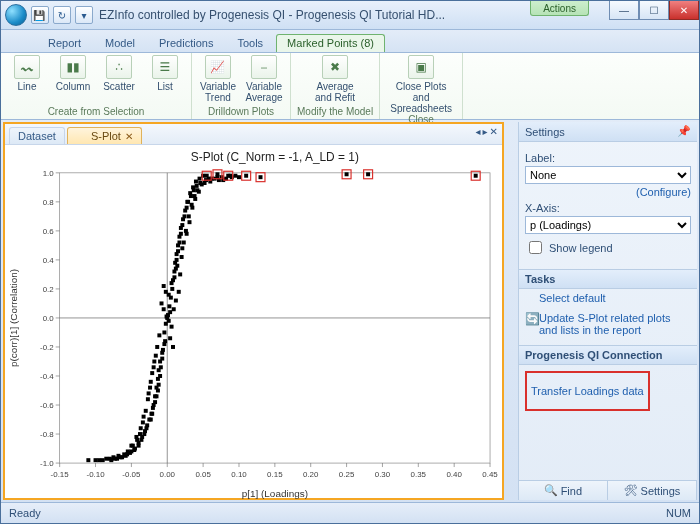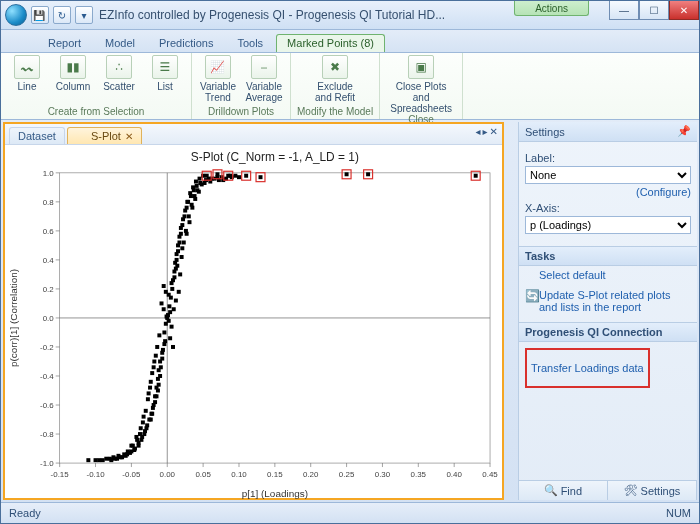--- a/index.html
+++ b/index.html
@@ -13,21 +13,21 @@
   .qat{display:flex;gap:4px;margin-right:6px;}
   .qat div{width:16px;height:16px;border:1px solid #8aa9cc;border-radius:2px;background:linear-gradient(#fff,#dbe8f7);
     display:flex;align-items:center;justify-content:center;font-size:10px;color:#2a5a8f;}
   .title-text{flex:1;color:#36506f;font-size:12px;white-space:nowrap;overflow:hidden;}
   .winbtns{display:flex;align-self:flex-start;}
   .winbtn{width:28px;height:18px;border:1px solid #6f8db3;border-top:none;background:linear-gradient(#f6fafe,#d7e5f5);
     display:flex;align-items:center;justify-content:center;font-size:10px;color:#34506f;}
   .winbtn.close{background:linear-gradient(#f08080,#c9302c);color:#fff;border-color:#8f2a26;}
   
   .ctx-strip{position:absolute;right:110px;top:0;height:14px;background:linear-gradient(#cdeecd,#b6e3b6);
-    border:1px solid #6fb36f;border-top:none;border-radius:0 0 3px 3px;padding:0 20px;font-size:10px;color:#2a5f2a;
+    border:1px solid #6fb36f;border-top:none;border-radius:0 0 3px 3px;padding:0 12px;font-size:10px;color:#2a5f2a;
     display:flex;align-items:center;}
   
   .tabrow{height:22px;display:flex;align-items:flex-end;padding-left:36px;gap:2px;border-bottom:1px solid #9db8d9;
     background:linear-gradient(#e3ecf8,#d5e3f4);}
   .rtab{padding:2px 10px 3px;border:1px solid transparent;border-bottom:none;border-radius:3px 3px 0 0;color:#355a86;cursor:default;}
   .rtab.active{background:#eaf6ea;border-color:#6fb36f;color:#2a5f2a;}
   
   .ribbon{height:66px;background:linear-gradient(#fcfefc,#f4faf4);border-bottom:1px solid #9db8d9;display:flex;}
   .rgroup{border-right:1px solid #cfe0cf;padding:2px 6px 0 6px;display:flex;flex-direction:column;align-items:center;}
   .rbtns{display:flex;gap:6px;}
@@ -133,21 +133,21 @@
             <div class="ric">⎯</div>
             <span>Variable Average</span>
           </div>
       </div>
       <div class="rgrp-lbl">Drilldown Plots</div>
     </div>
     <div class="rgroup">
       <div class="rbtns">
         <div class="rbtn" style="width:50px">
             <div class="ric">✖</div>
-            <span>Exclude and Refit</span>
+            <span>Average and Refit</span>
           </div>
       </div>
       <div class="rgrp-lbl">Modify the Model</div>
     </div>
     <div class="rgroup">
       <div class="rbtns">
         <div class="rbtn" style="width:70px">
             <div class="ric">▣</div>
             <span>Close Plots and Spreadsheets</span>
           </div>
@@ -404,20 +404,24 @@
       <div class="rp-head">
         <span>Settings</span>
         <span>📌</span>
       </div>
       <div class="rp-body">
         <label>Label:</label>
         <select><option>None</option></select>
         <span class="cfg">(Configure)</span>
         <label>X-Axis:</label>
         <select><option>p (Loadings)</option></select>
+        <div class="chk">
+            <input type="checkbox" style="">
+            <span>Show legend</span>
+          </div>
       </div>
       <div class="section-h">Tasks</div>
       <div class="task">
           <span class="ic"></span>
           <span>Select default</span>
         </div>
       <div class="task">
           <span class="ic">🔄</span>
           <span>Update S-Plot related plots and lists in the report</span>
         </div>

